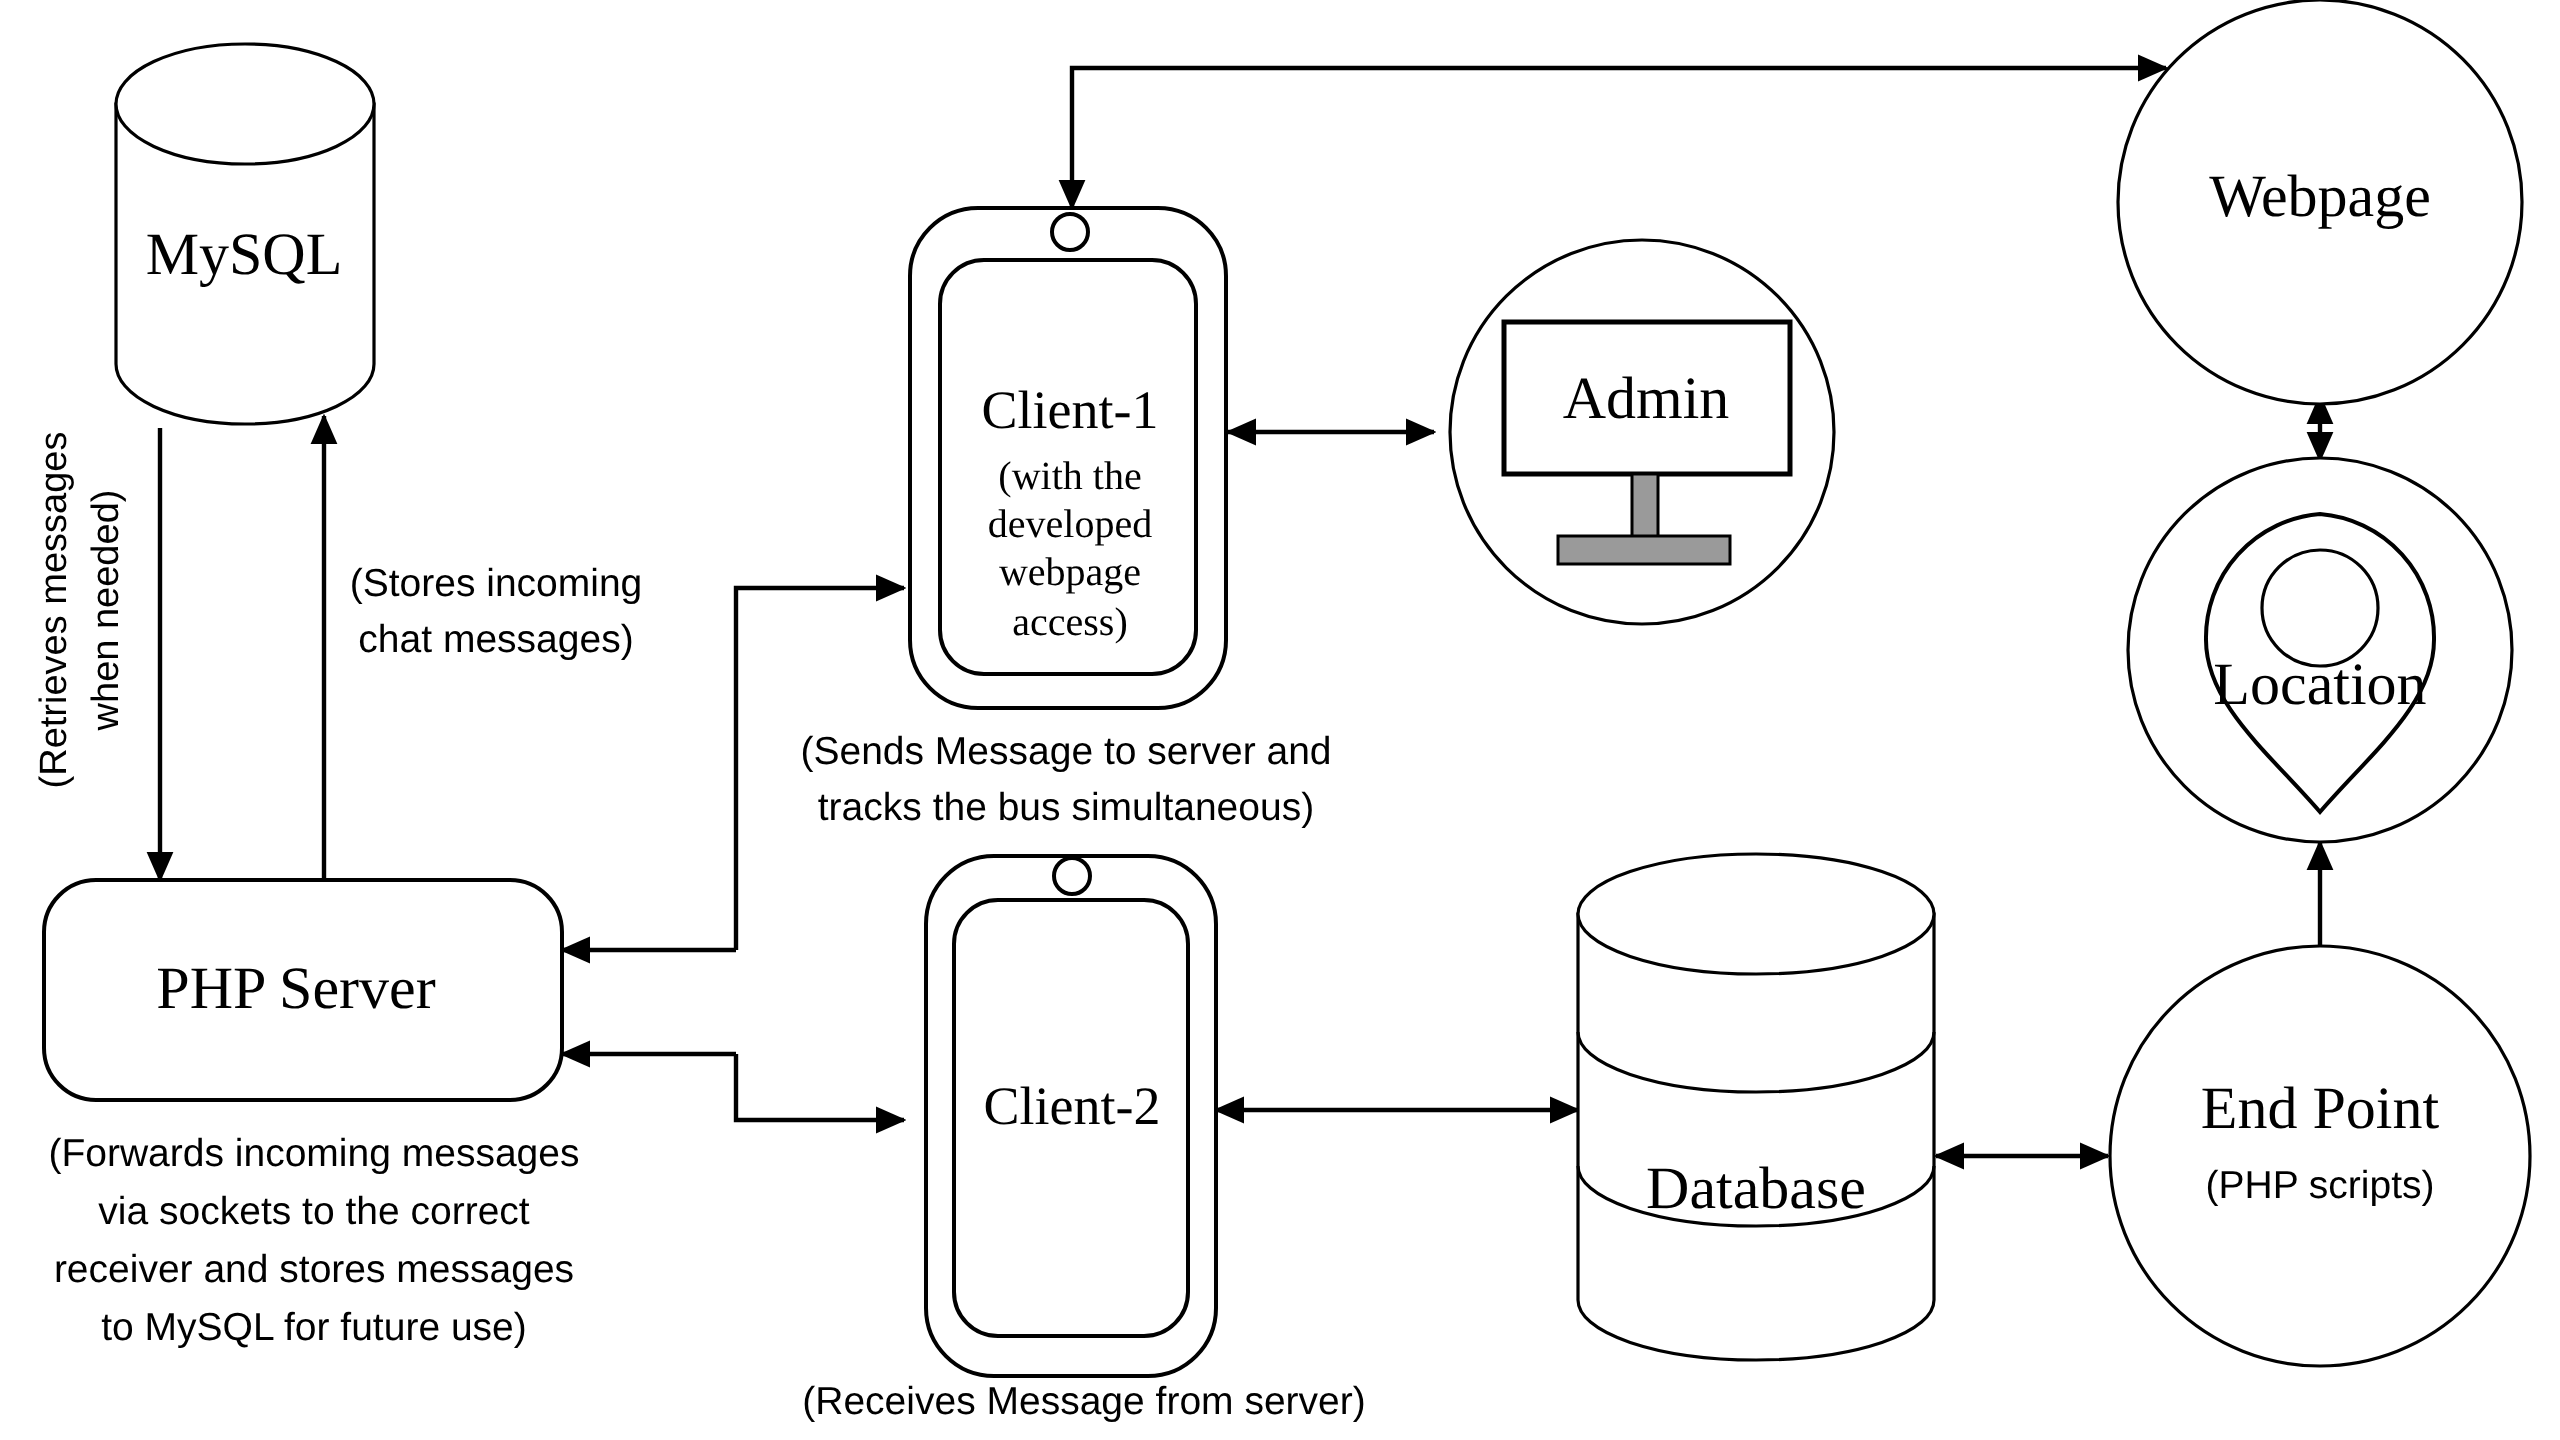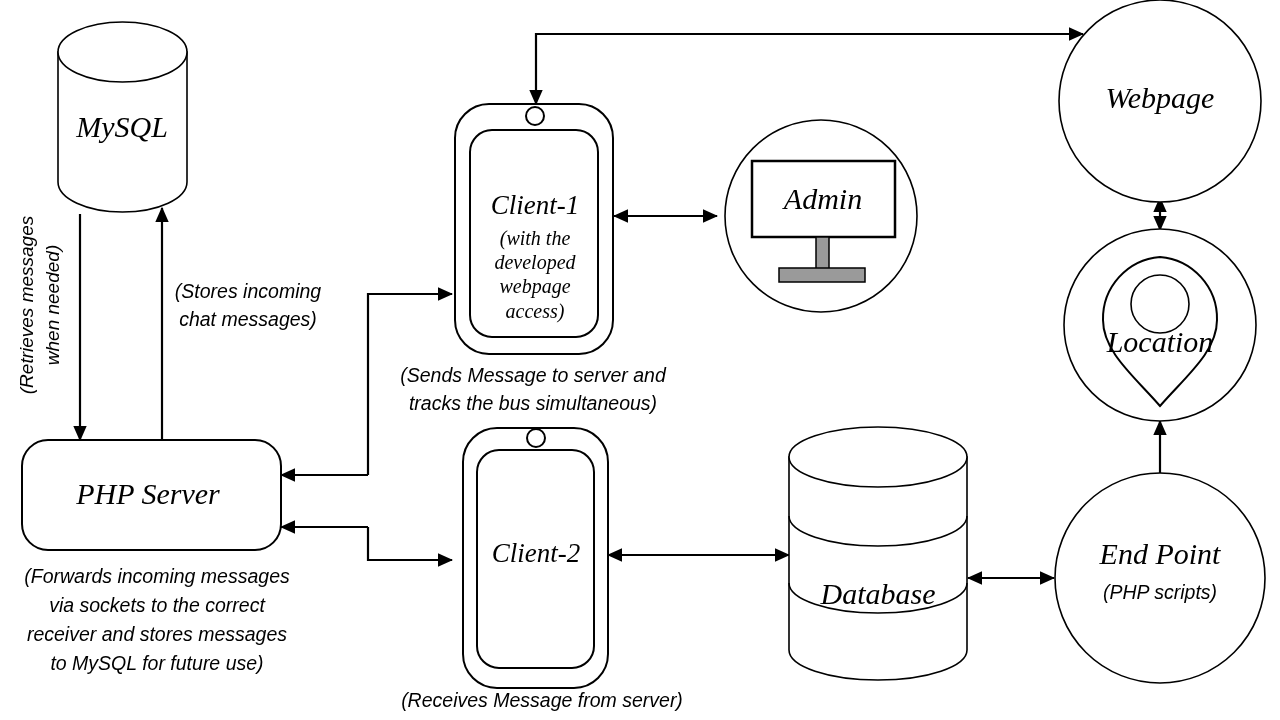--- a/index.html
+++ b/index.html
@@ -11,21 +11,20 @@
     width: 1280px;
     height: 720px;
     overflow: hidden;
     font-family: "Liberation Sans", sans-serif;
   }
   #diagram-root {
     position: relative;
     width: 1280px;
     height: 720px;
     background: #ffffff;
-    font-style: italic;
   }
   svg#diagram {
     display: block;
     width: 1280px;
     height: 720px;
   }
   .shape-stroke {
     fill: #ffffff;
     stroke: #000000;
     stroke-width: 2;

